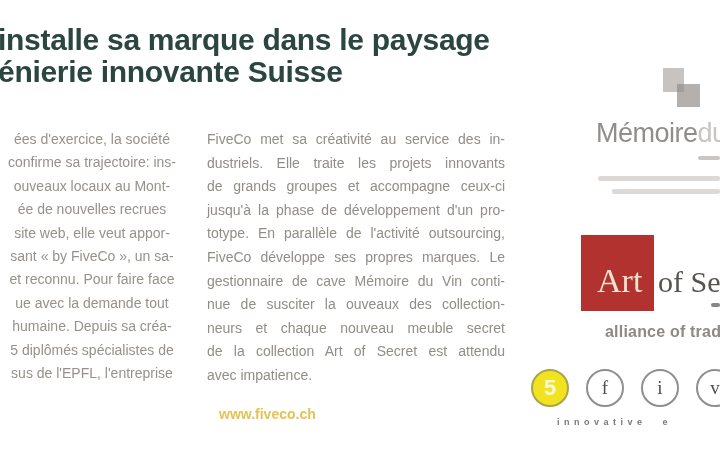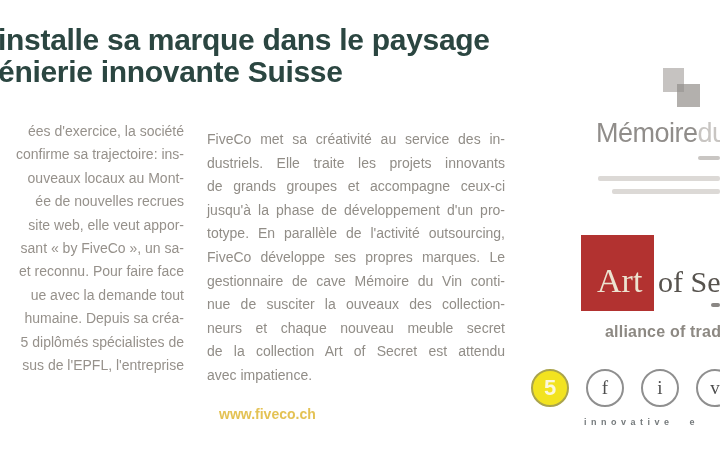--- a/index.html
+++ b/index.html
@@ -8,22 +8,22 @@
     background:#ffffff;font-family:"Liberation Sans",sans-serif;
   }
   
   .headline{
     position:absolute;left:-2px;top:24px;width:560px;
     font-weight:bold;font-size:30px;line-height:32px;
     color:#2b4641;letter-spacing:-0.3px;white-space:nowrap;
   }
   
   .col-left{
-    position:absolute;left:0;top:120px;width:184px;height:300px;
-    display:flex;flex-direction:column;align-items:flex-end;overflow:hidden;
+    position:absolute;left:0;top:128px;width:184px;height:300px;
+    display:flex;flex-direction:column;align-items:center;overflow:hidden;
   }
   .col-left .ln{
     white-space:nowrap;flex-shrink:0;height:23.4px;line-height:23.4px;
     font-size:14px;color:#96918b;
   }
   .col-mid{
     position:absolute;left:207px;top:128px;width:298px;
   }
   .col-mid .ln{
     white-space:nowrap;height:23.6px;line-height:23.6px;
@@ -72,21 +72,21 @@
     margin-right:17px;
     border:2px solid #8f8f8f;background:#ffffff;
     font-family:"Liberation Serif",serif;font-size:19px;color:#4e4e4e;
   }
   .circ.yellow{
     background:#f2e320;border:2px solid #aaa44c;
     font-family:"Liberation Sans",sans-serif;font-weight:bold;
     font-size:22px;color:#fcf8dd;
   }
   .fiveco-tagline{
-    position:absolute;left:584px;top:417px;white-space:nowrap;
+    position:absolute;left:557px;top:417px;white-space:nowrap;
     font-size:9px;font-weight:bold;color:#757a7c;
     letter-spacing:4.5px;word-spacing:9px;
   }
 </style>
 </head>
 <body>
 
 <div class="headline">
   <div>installe sa marque dans le paysage</div>
   <div>énierie innovante Suisse</div>

